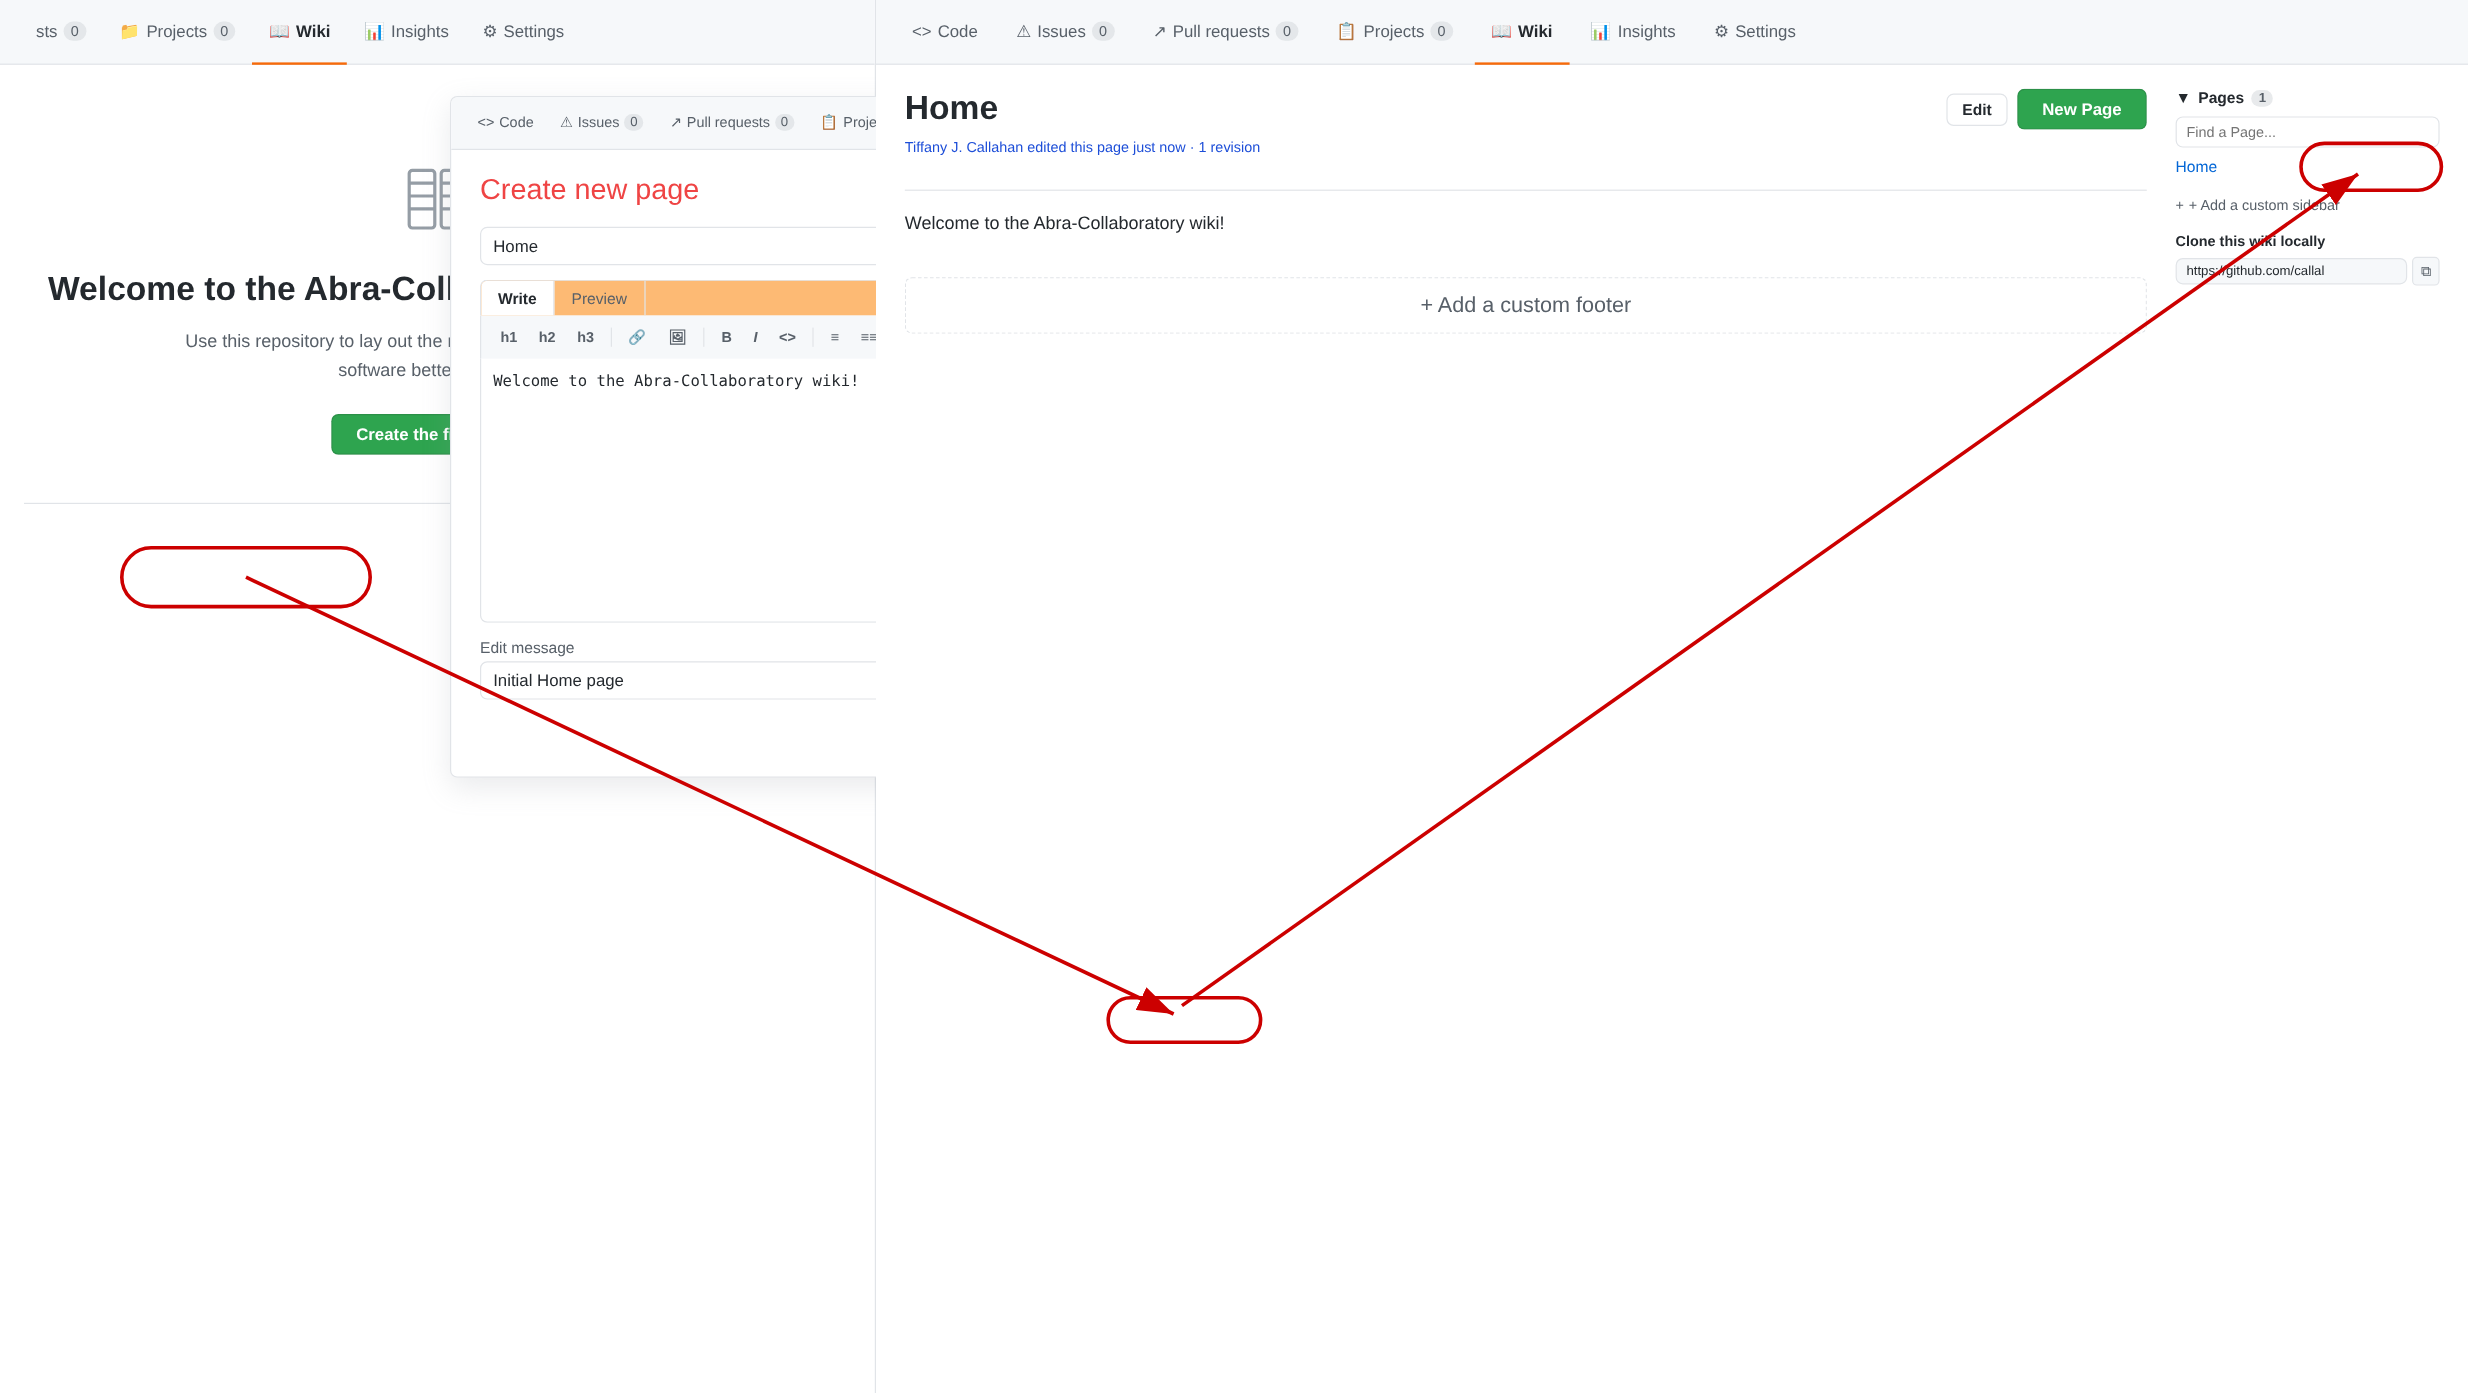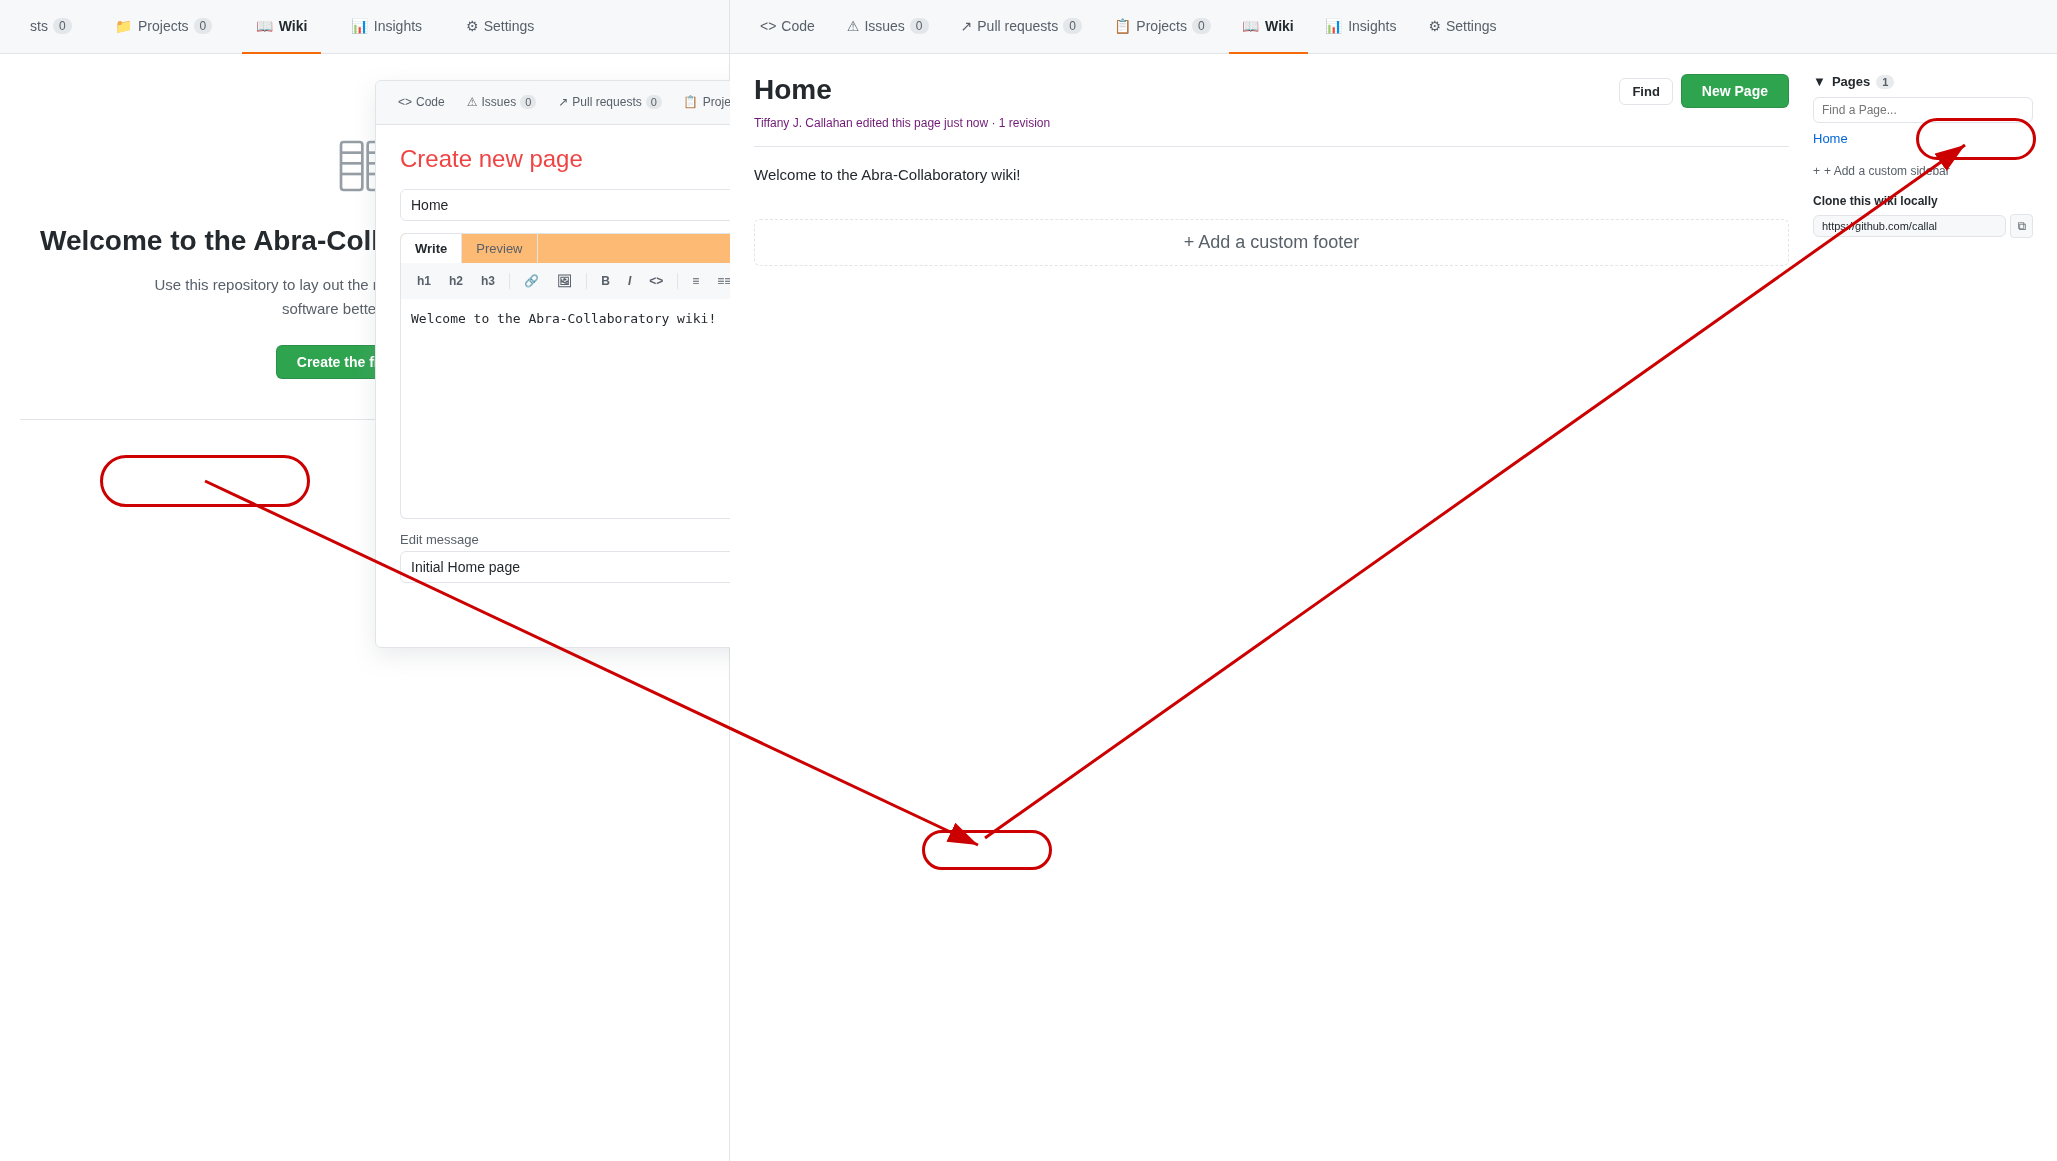--- a/index.html
+++ b/index.html
@@ -24,21 +24,21 @@
       border-right: 1px solid #e1e4e8;
       overflow: hidden;
     }
     .layer-bg .tab-bar {
       display: flex;
       align-items: center;
       border-bottom: 1px solid #e1e4e8;
       background: #f6f8fa;
       padding: 12px 16px;
       height: 54px;
-      gap: 16px;
+      gap: 0;
     }
     .tab-item {
       display: flex;
       align-items: center;
       gap: 5px;
       padding: 12px 14px;
       font-size: 14px;
       color: #586069;
       cursor: pointer;
       border-bottom: 2px solid transparent;
@@ -300,22 +300,22 @@
       align-items: flex-start;
       margin-bottom: 8px;
     }
     .wiki-page-title {
       font-size: 28px;
       font-weight: 600;
       color: #24292e;
     }
     .wiki-page-meta {
       font-size: 12px;
-      color: #701a75;
-      margin-bottom: 16px;
+      color: #1d4ed8;
+      margin-bottom: 28px;
     }
     .wiki-page-body {
       font-size: 15px;
       color: #24292e;
       line-height: 1.6;
       padding: 16px 0;
       border-top: 1px solid #e1e4e8;
     }
     .wiki-add-footer {
       border: 1px dashed #e1e4e8;
@@ -585,21 +585,21 @@
       <span>⚙</span>
       <span>Settings</span>
     </div>
   </div>
 
   <div class="wiki-main">
     <div class="wiki-content-area">
       <div class="wiki-page-header">
         <h1 class="wiki-page-title">Home</h1>
         <div style="display:flex;gap:8px;align-items:center;">
-          <button class="btn-white">Find</button>
+          <button class="btn-white">Edit</button>
           <button class="btn-green">New Page</button>
         </div>
       </div>
       <p class="wiki-page-meta">Tiffany J. Callahan edited this page just now · 1 revision</p>
 
       <div class="wiki-page-body">
         <p>Welcome to the Abra-Collaboratory wiki!</p>
       </div>
 
       <div class="wiki-add-footer">+ Add a custom footer</div>

